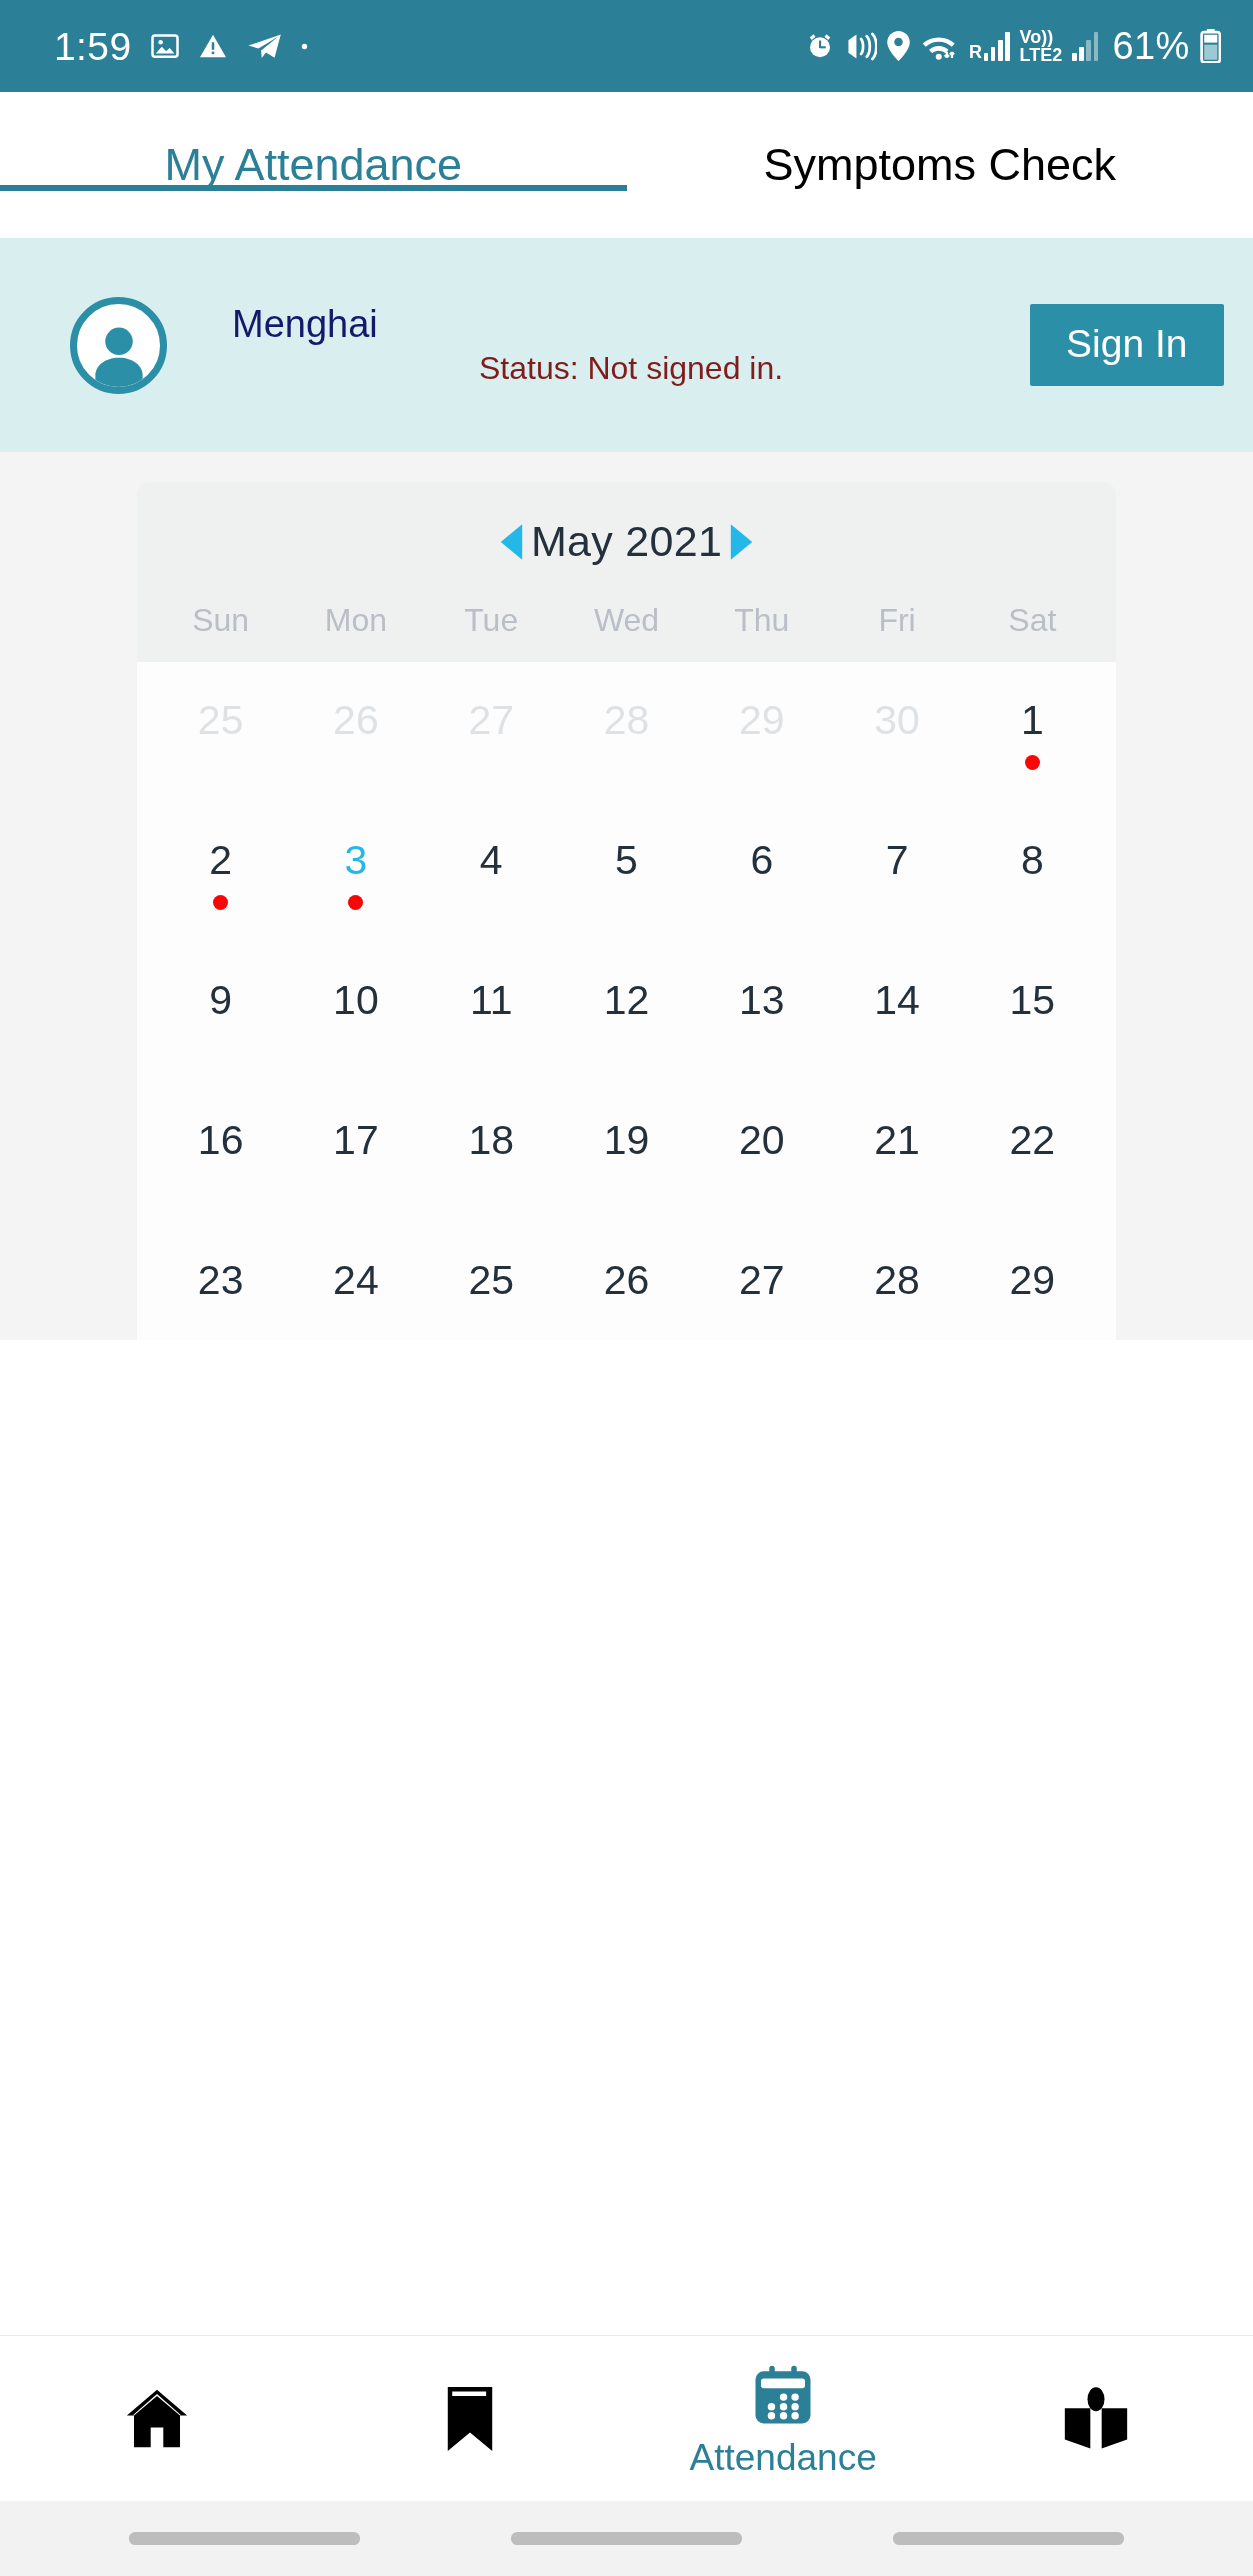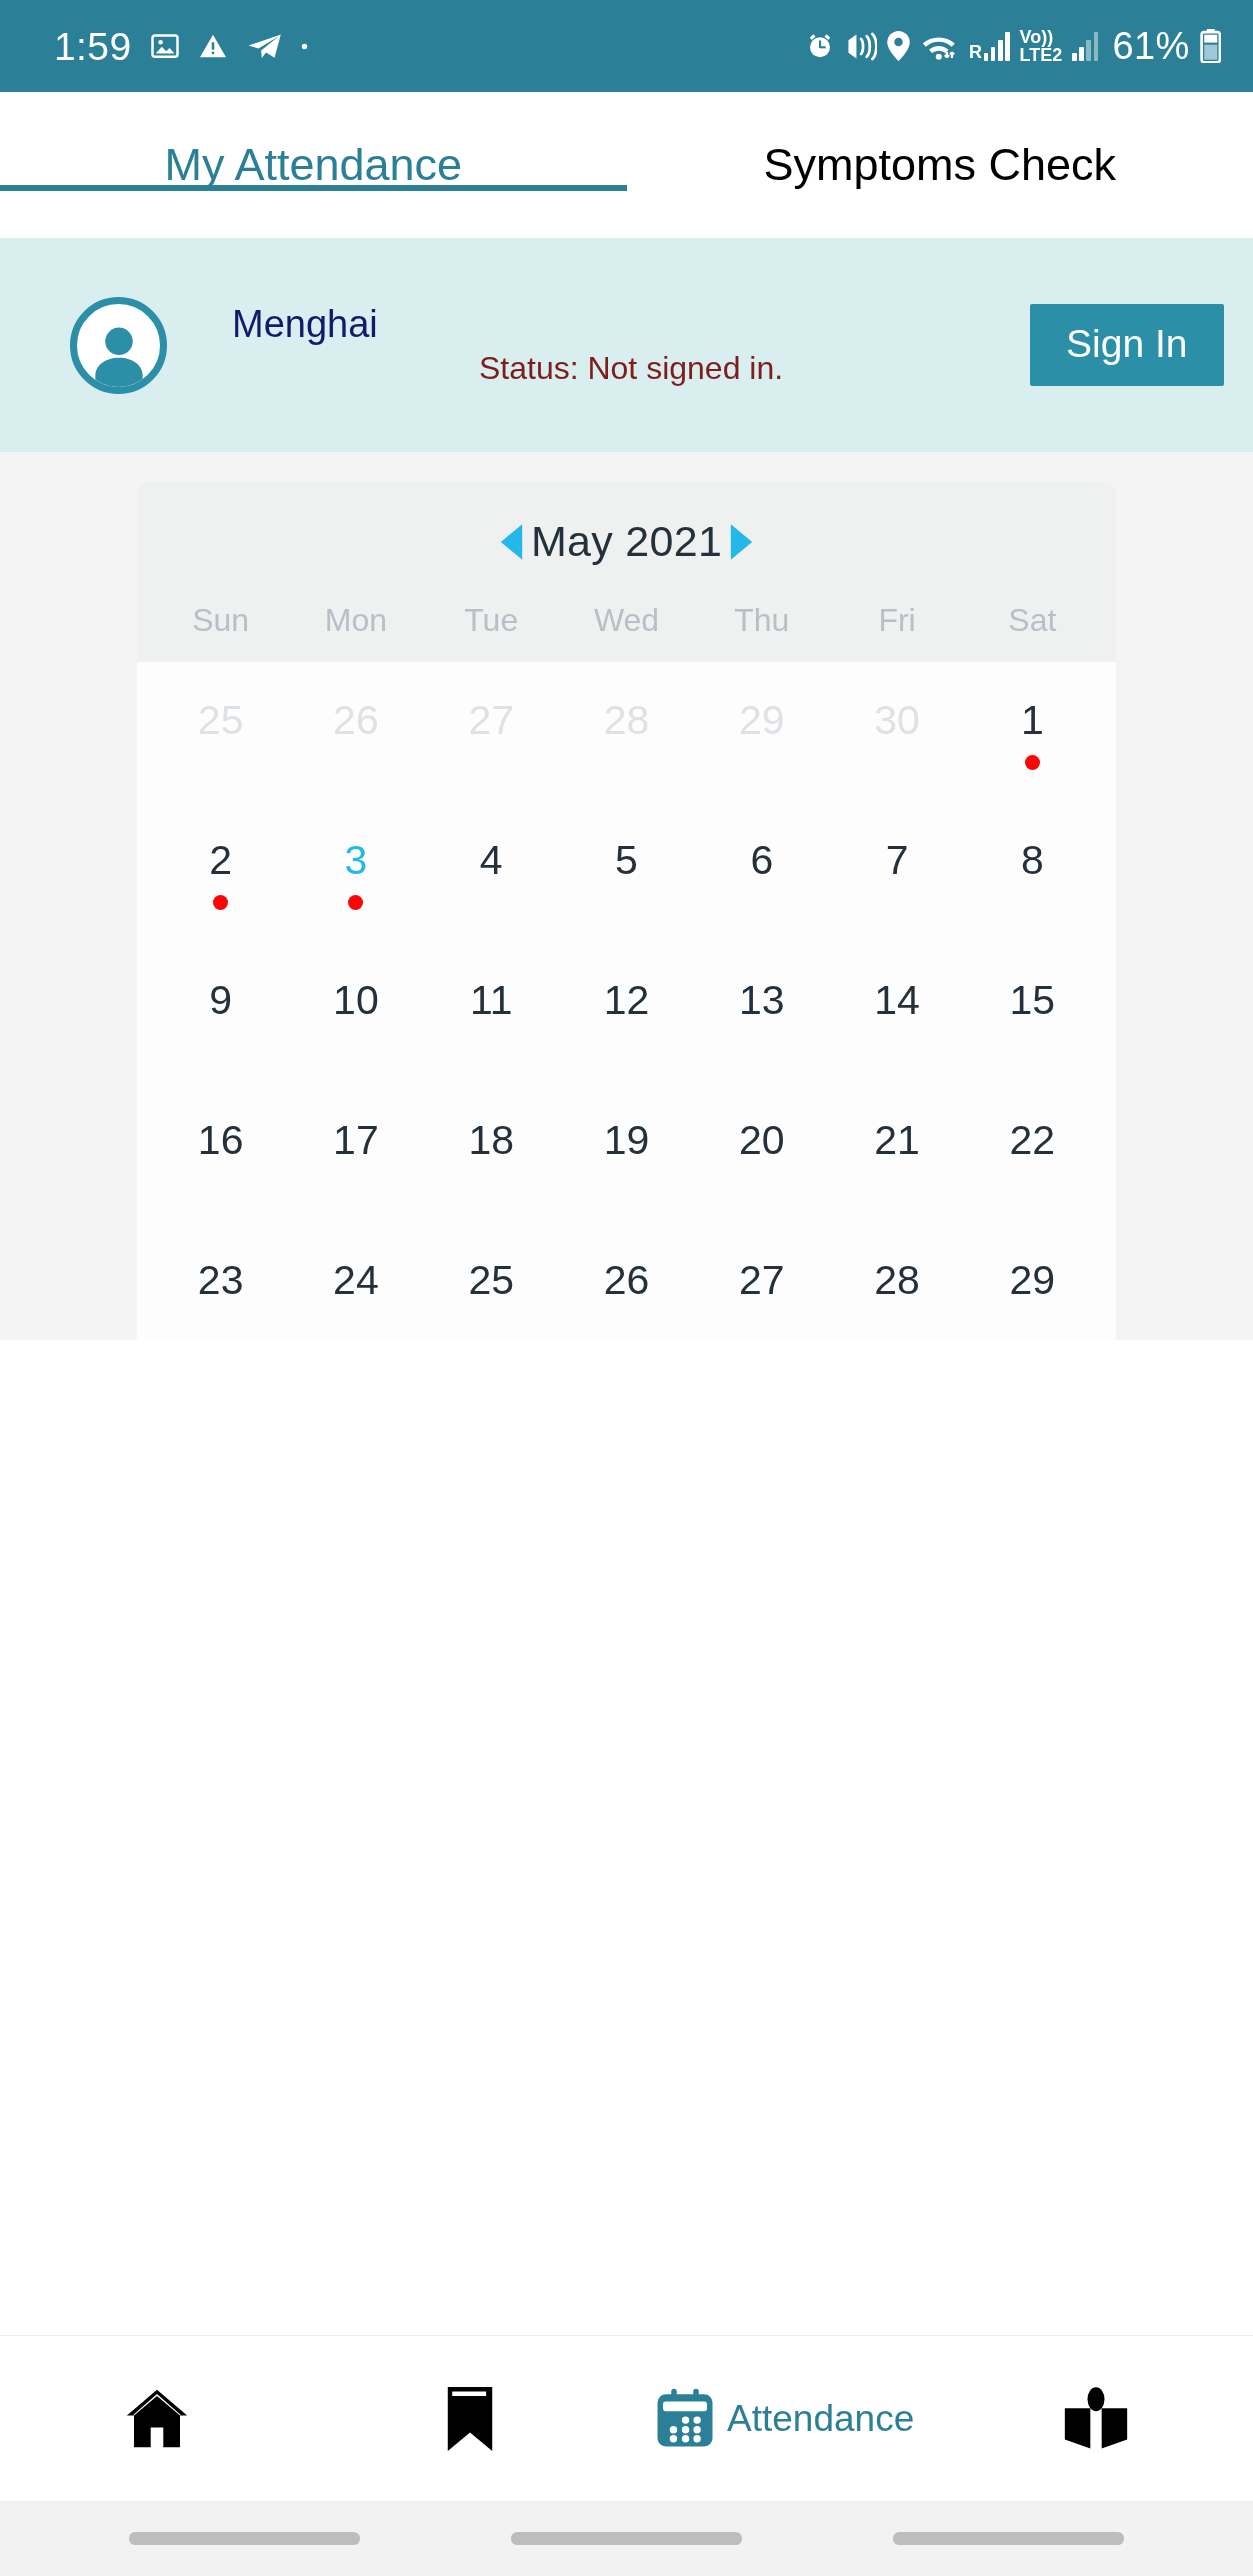--- a/index.html
+++ b/index.html
@@ -104,21 +104,21 @@
 
   
   .filler { flex:1 1 auto; background:#ffffff; }
 
   
   .bottomnav {
     flex:0 0 auto; height:166px; background:#ffffff;
     border-top:1.8px solid #eaeaea;
     display:grid; grid-template-columns:repeat(4,1fr); align-items:center;
   }
-  .navitem { display:flex; flex-direction:row; align-items:center; justify-content:center;
+  .navitem { display:flex; flex-direction:column; align-items:center; justify-content:center;
              gap:9px; cursor:pointer; height:100%; }
   .navitem .navlabel { font-size:37px; color:#2b7f96; line-height:1; }
   .navicon { display:flex; align-items:center; justify-content:center; height:68px; }
 
   
   .gesturebar { flex:0 0 auto; height:75px; background:#f2f2f2;
     display:flex; align-items:center; justify-content:space-around; padding:0 54px; }
   .gesturebar span { display:block; height:12.5px; width:231px; background:#bdbdbd; border-radius:6.3px; }
 </style>
 </head>

